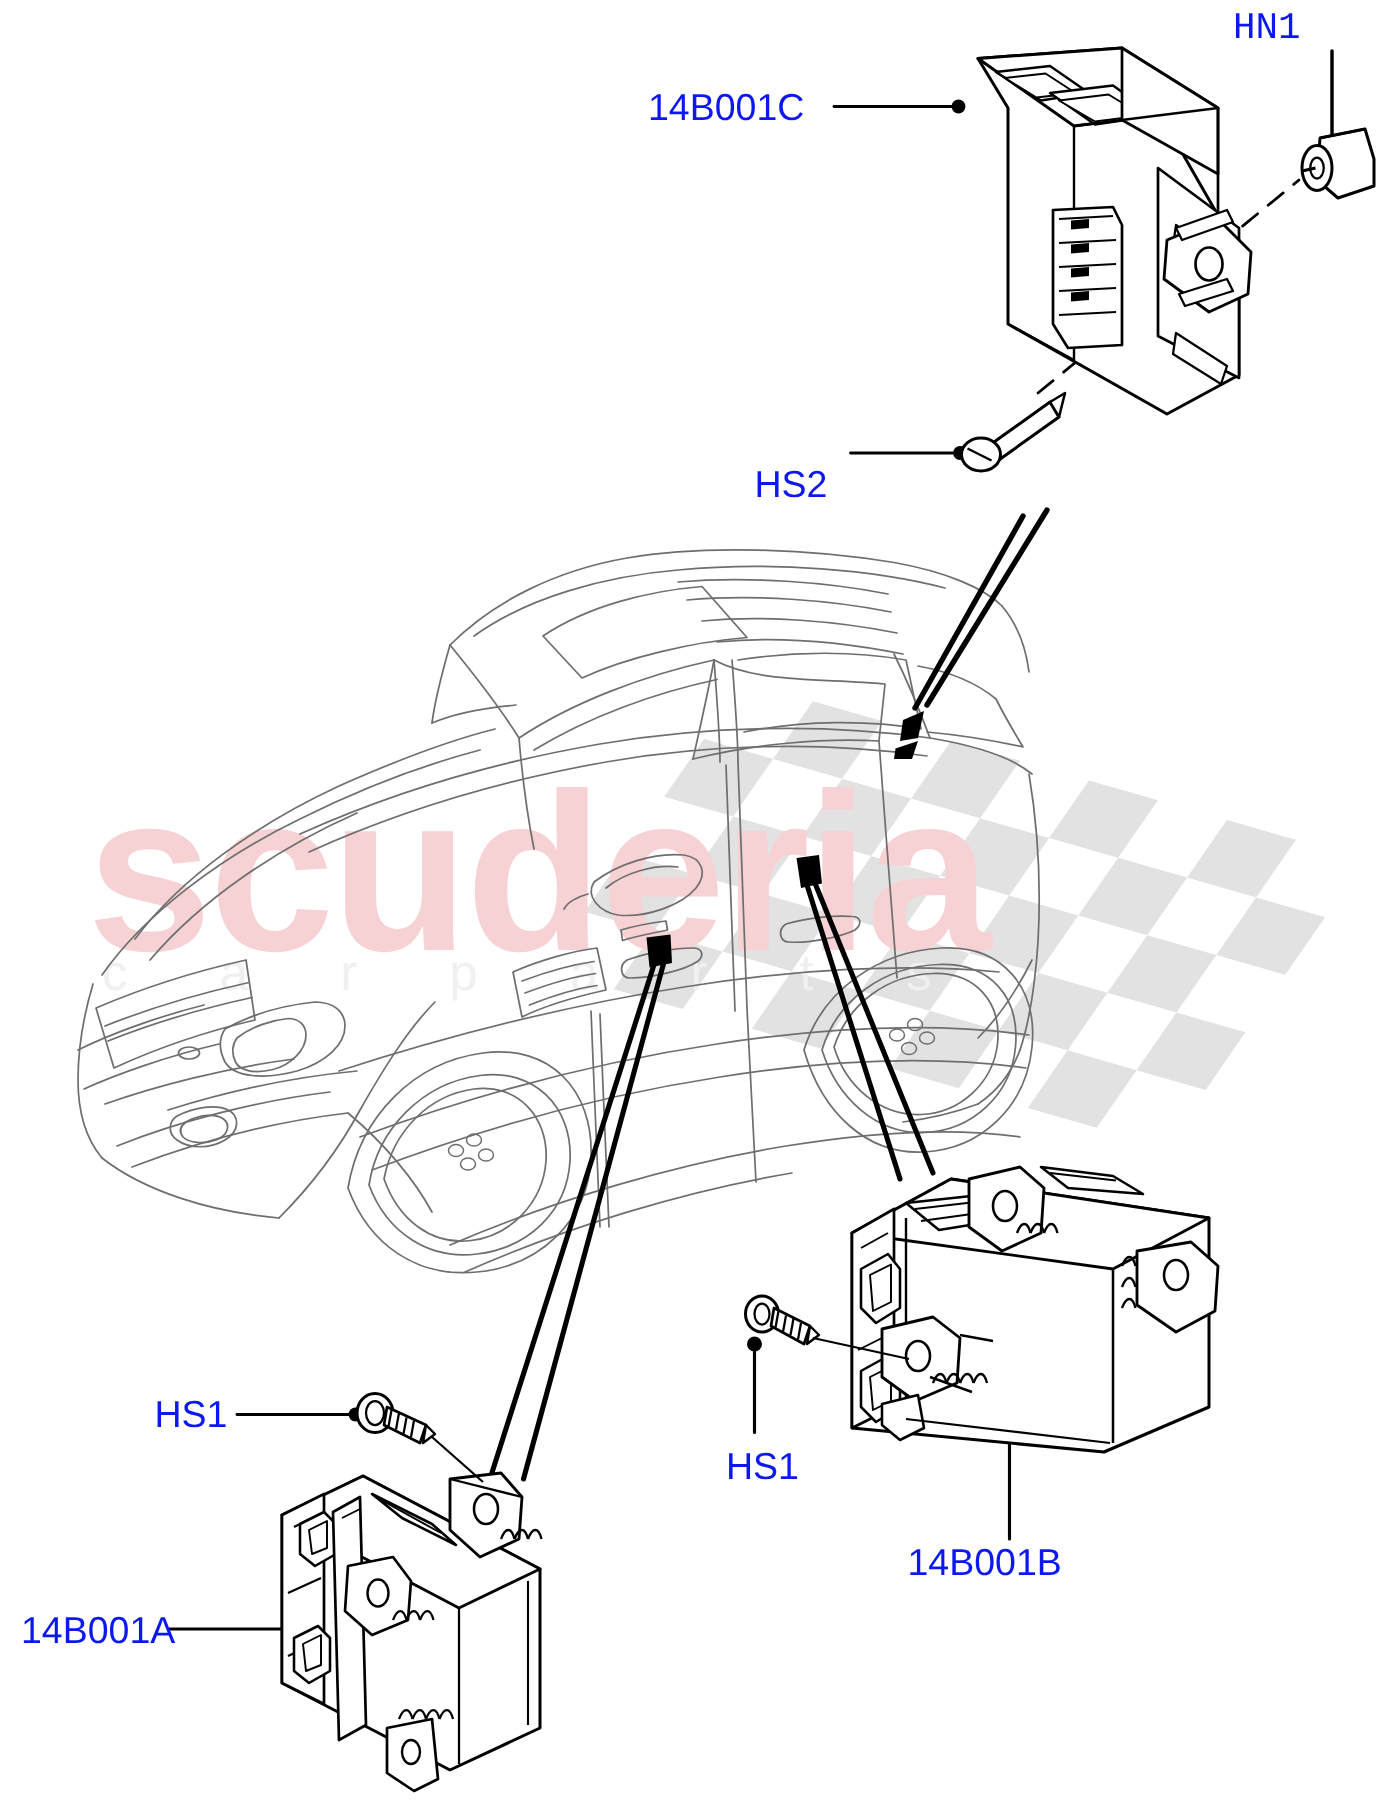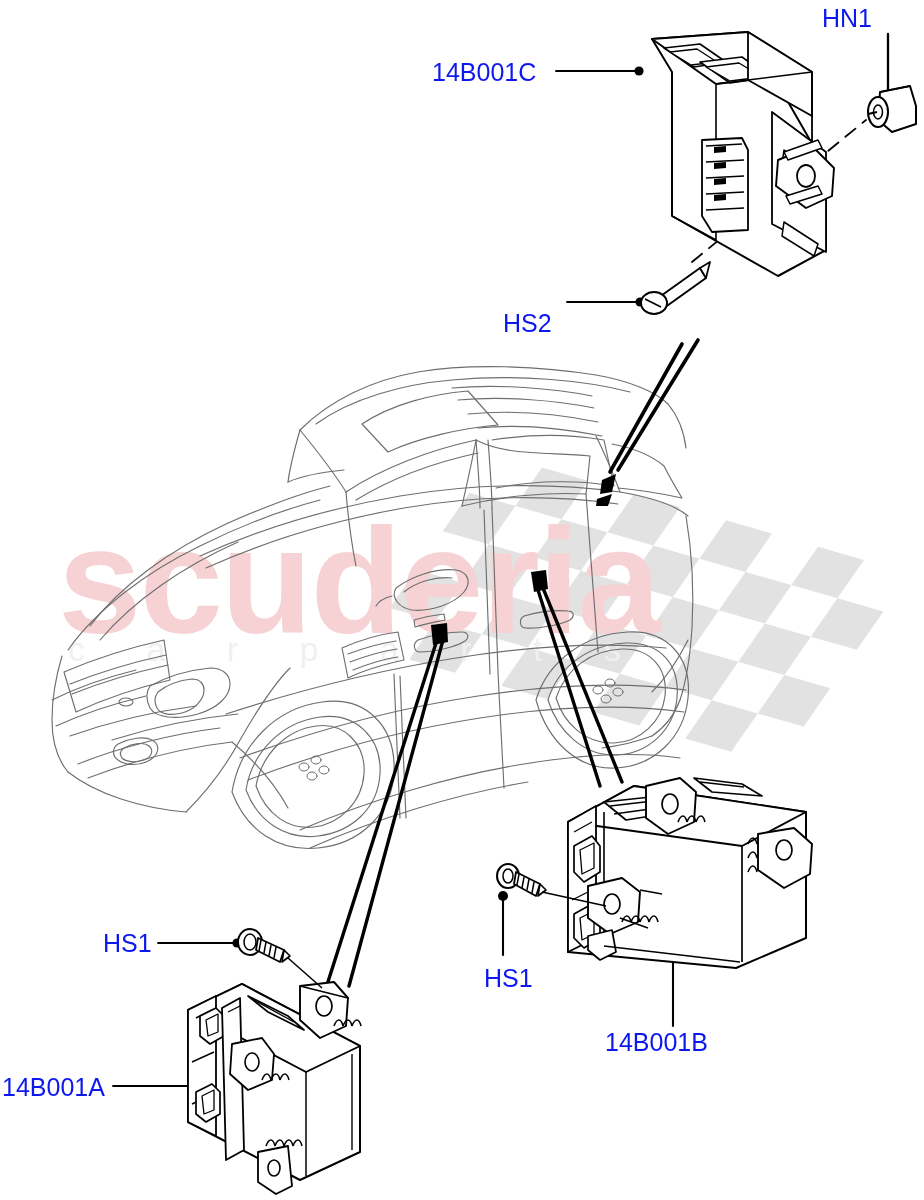--- a/index.html
+++ b/index.html
@@ -487,25 +487,25 @@
       </g>
       <path d="M540,884 L546,890 L538,896 Z" fill="#fff" stroke-width="1.6"></path>
 
       <path d="M542,892 L606,906" stroke-width="1.5" fill="none"></path>
     </g>
 
   </svg>
 
   <div class="lbl" style="left:432px; top:58px;">14B001C</div>
 
-  <div class="lbl" style="left:822px; top:4px;">HN1</div>
+  <div class="lbl" style="left:822px; top:4px;font-family:Liberation Mono, monospace;">HN1</div>
 
   <div class="lbl" style="left:503px; top:288px;margin-top:21px;">HS2</div>
 
   <div class="lbl" style="left:103px; top:929px;">HS1</div>
 
-  <div class="lbl" style="left:2px; top:1073px;">14B001A</div>
+  <div class="lbl" style="left:14px; top:1073px;">14B001A</div>
 
   <div class="lbl" style="left:484px; top:964px;">HS1</div>
 
   <div class="lbl" style="left:605px; top:1028px;">14B001B</div>
 
 </div>
 
 </body></html>

